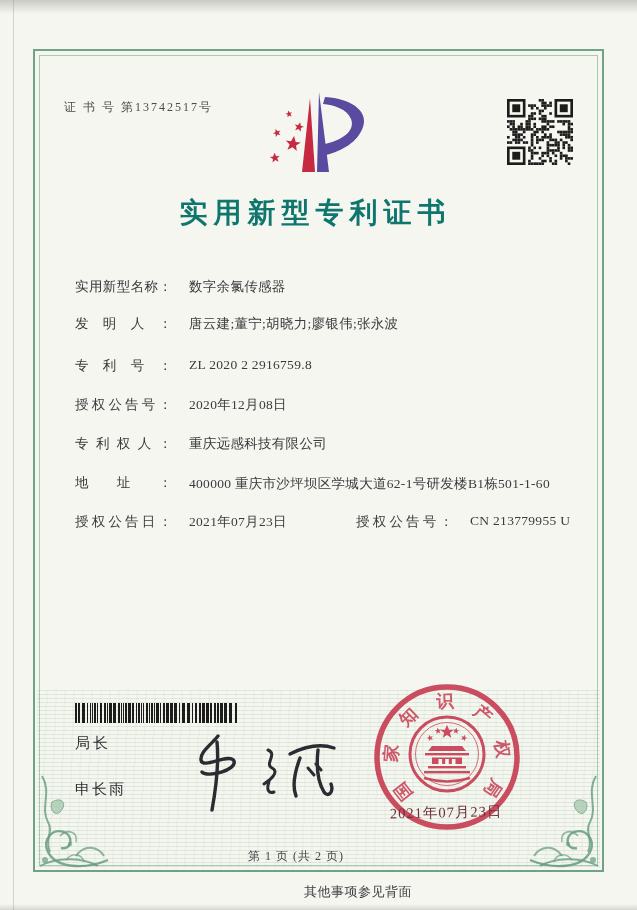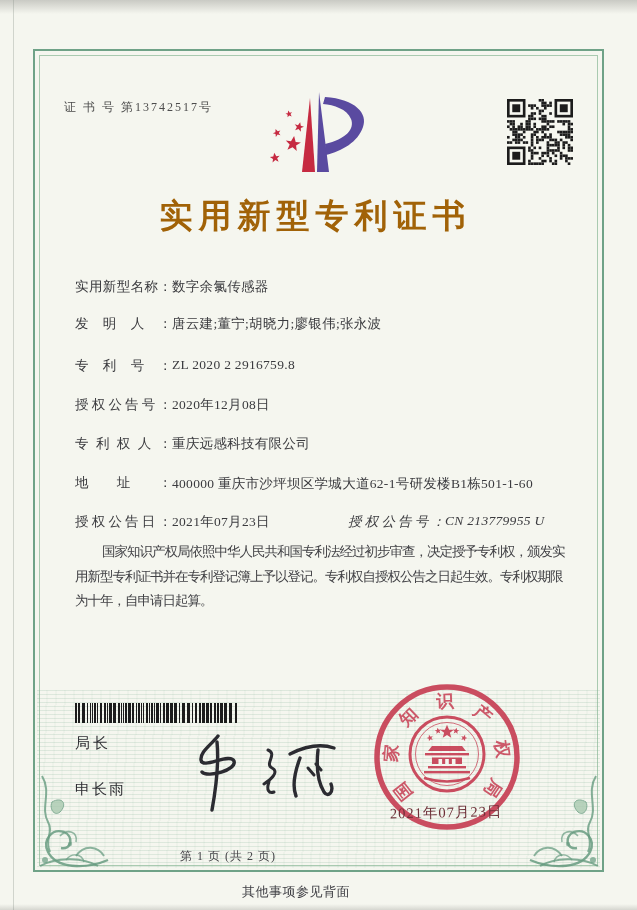--- a/index.html
+++ b/index.html
@@ -30,53 +30,53 @@
 
   
   .guilloche{position:absolute;left:37px;top:690px;width:563px;height:178px;
     background:
       repeating-linear-gradient(180deg, rgba(125,175,145,.20) 0 1px, rgba(0,0,0,0) 1px 4px),
       repeating-linear-gradient(92deg, rgba(125,175,145,.06) 0 2px, rgba(0,0,0,0) 2px 9px);
   }
 
   .cert-no{position:absolute;left:64px;top:99px;font-size:12px;letter-spacing:2px;color:#4c4c4c;}
   .title{position:absolute;left:33px;top:194px;width:565px;text-align:center;
-    font-size:33px;font-weight:bold;letter-spacing:6px;color:#a16207;}
+    font-size:28px;font-weight:bold;letter-spacing:6px;color:#0f766e;}
 
   .logo{position:absolute;left:262px;top:92px;}
   .qr{position:absolute;left:507px;top:99px;}
 
   .fields{position:absolute;left:75px;top:0;width:520px;font-size:13.5px;color:#3b3b3f;}
   .frow{position:absolute;left:0;white-space:nowrap;}
   .flabel{display:inline-block;width:97px;text-align:justify;text-align-last:justify;
     text-justify:inter-character;vertical-align:top;}
-  .fvalue{display:inline-block;margin-left:0;letter-spacing:.3px;}
+  .fvalue{display:inline-block;margin-left:17px;letter-spacing:.3px;}
   .frow.addr{white-space:normal;}
   .frow.addr .fvalue{width:368px;word-break:break-all;line-height:20px;vertical-align:top;}
-  .pair2{position:absolute;left:273px;top:0;white-space:nowrap;font-style:italic;}
+  .pair2{position:absolute;left:281px;top:0;white-space:nowrap;}
 
   .paras{position:absolute;left:75px;top:540px;width:497px;
     font-size:13.5px;line-height:24.5px;letter-spacing:-1px;color:#424246;}
   .paras p{text-indent:2em;}
 
   .barcode{position:absolute;left:75px;top:703px;}
   .signer-title{position:absolute;left:75px;top:734px;font-size:15px;letter-spacing:3px;color:#2e2e33;}
   .signer-name{position:absolute;left:75px;top:780px;font-size:15px;letter-spacing:2px;color:#2e2e33;}
   .signature{position:absolute;left:168px;top:726px;}
 
   .seal{position:absolute;left:362px;top:672px;}
   .seal-char{font-size:17.5px;font-weight:bold;fill:var(--seal-red);
     text-anchor:middle;dominant-baseline:central;opacity:.93;
     font-family:"Liberation Serif","DejaVu Serif",serif;}
   .seal-date{position:absolute;left:390px;top:803px;width:140px;font-size:14.5px;
     letter-spacing:1px;color:#6d3038;transform:rotate(-1.2deg);}
 
-  .page-info{position:absolute;left:180px;top:848px;width:232px;text-align:left;
+  .page-info{position:absolute;left:180px;top:848px;width:232px;text-align:center;
     font-size:12px;letter-spacing:1px;color:#454549;}
-  .back-note{position:absolute;left:180px;top:883px;width:232px;text-align:center;
+  .back-note{position:absolute;left:180px;top:883px;width:232px;text-align:right;
     font-size:13px;letter-spacing:.5px;color:#3f3f44;}
 
   .flourishes{position:absolute;left:34px;top:770px;}
 </style>
 </head>
 <body>
 
 <div class="scan-top"></div>
 <div class="scan-left"></div>
 <div class="scan-bottom"></div>
@@ -368,21 +368,20 @@
   </div>
   <div class="frow" style="top:513px">
     <span class="flabel">授权公告日：</span><span class="fvalue">2021年07月23日</span>
     <span class="pair2">
       <span class="flabel">授权公告号：</span><span class="fvalue">CN 213779955 U</span>
     </span>
   </div>
 </div>
 
 <div class="paras">
-  <p>国家知识产权局依照中华人民共和国专利法经过初步审查，决定授予专利权，颁发实用新型专利证书并在专利登记簿上予以登记。专利权自授权公告之日起生效。专利权期限为十年，自申请日起算。</p>
 </div>
 
 <svg class="barcode" width="162" height="20" viewBox="0 0 162 20">
   <g id="barcode-bars">
       <rect x="0" y="0" width="2" height="20" fill="#1c1c1c"></rect>
       <rect x="3" y="0" width="2" height="20" fill="#1c1c1c"></rect>
       <rect x="7" y="0" width="3" height="20" fill="#1c1c1c"></rect>
       <rect x="12" y="0" width="1" height="20" fill="#1c1c1c"></rect>
       <rect x="15" y="0" width="1" height="20" fill="#1c1c1c"></rect>
       <rect x="17" y="0" width="1" height="20" fill="#1c1c1c"></rect>

